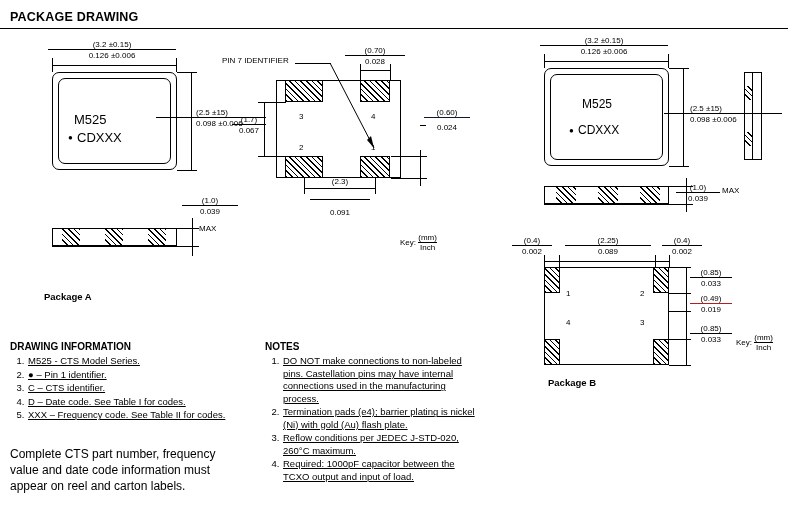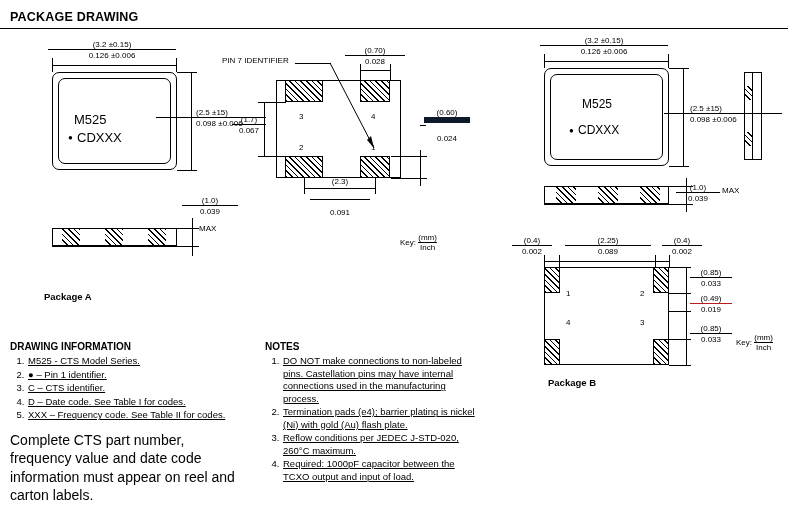--- a/index.html
+++ b/index.html
@@ -30,21 +30,21 @@
   
   .hatch{
     background-image:repeating-linear-gradient(45deg,#000 0 1px,transparent 1px 4px);
     border:1px solid #000;box-sizing:border-box;
   }
   .rounded{border-radius:7px;}
   .lists{font-size:9.5px;line-height:1.32;}
   .lists .hdr{font-weight:bold;font-size:10px;}
   ol.num{margin:2px 0 0 0;padding-left:17px;text-decoration:underline;}
   ol.num li{margin-bottom:1px;padding-left:1px;}
-  .para{margin-top:9px;font-size:14px;line-height:1.32;}
+  .para{margin-top:25px;font-size:12px;line-height:1.32;}
   .keybox{font-size:8px;line-height:1.15;}
   .keybox .u{border-bottom:1px solid #000;display:inline-block;}
   .pinlbl{font-size:8px;}
 </style>
 </head>
 <body>
 
 <div class="abs title">PACKAGE DRAWING</div>
 <div class="abs hr"></div>
 
@@ -106,21 +106,21 @@
 <div class="abs line hline" style="left:295px;top:63px;width:36px;"></div>
 <svg class="abs" style="left:326px;top:60px;width:60px;height:100px;">
   <line x1="4" y1="3" x2="48" y2="88" stroke="#000" stroke-width="1"></line>
   <polygon points="48,88 41,80 45,76" fill="#000"></polygon>
 </svg>
 
 <div class="abs line hline" style="left:391px;top:156px;width:36px;"></div>
 <div class="abs line hline" style="left:391px;top:178px;width:36px;"></div>
 <div class="abs line vline" style="left:420px;top:150px;height:36px;"></div>
 <div class="abs dimtxt" style="left:424px;top:108px;width:46px;">(0.60)</div>
-<div class="abs dimtxt" style="left:424px;top:117px;width:46px;border-top:6px solid #0f172a;padding-top:11px;">0.024</div>
+<div class="abs dimtxt" style="left:424px;top:117px;width:46px;border-top:1px solid #0f172a;padding-top:5px;">0.024</div>
 <div class="abs line hline" style="left:420px;top:125px;width:6px;"></div>
 
 <div class="abs line vline" style="left:264px;top:102px;height:54px;"></div>
 <div class="abs line hline" style="left:258px;top:102px;width:28px;"></div>
 <div class="abs line hline" style="left:258px;top:156px;width:28px;"></div>
 <div class="abs dimtxt" style="left:232px;top:115px;width:34px;">(1.7)</div>
 <div class="abs dimtxt" style="left:232px;top:124px;width:34px;border-top:1px solid #000;padding-top:1px;">0.067</div>
 
 <div class="abs line vline" style="left:304px;top:178px;height:16px;"></div>
 <div class="abs line vline" style="left:375px;top:178px;height:16px;"></div>

